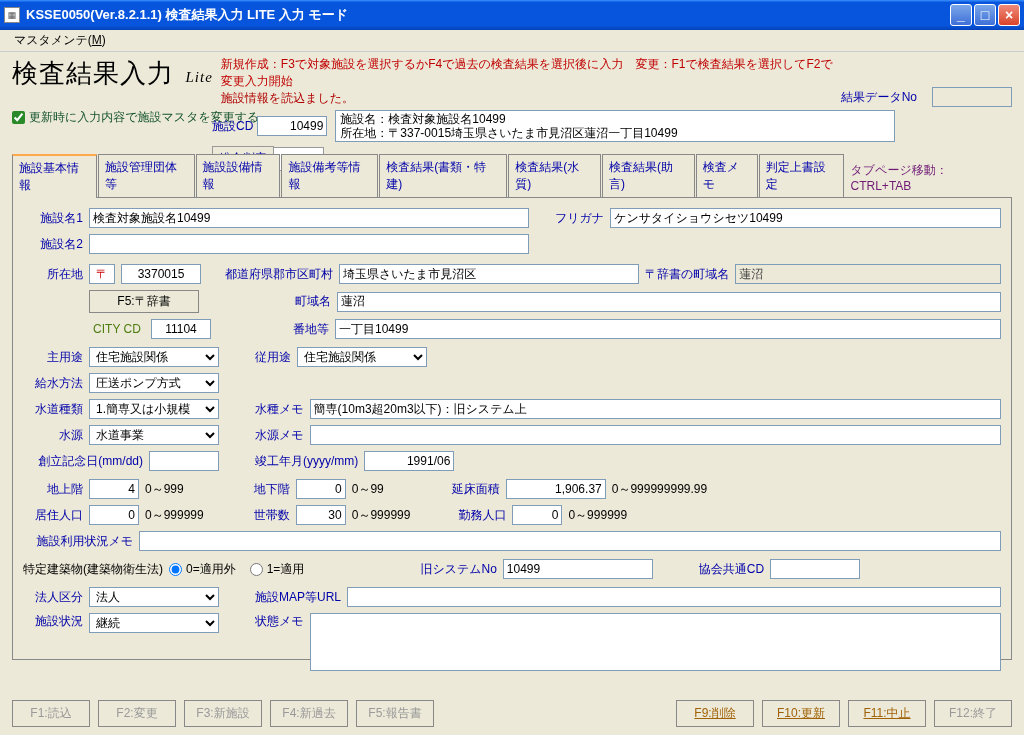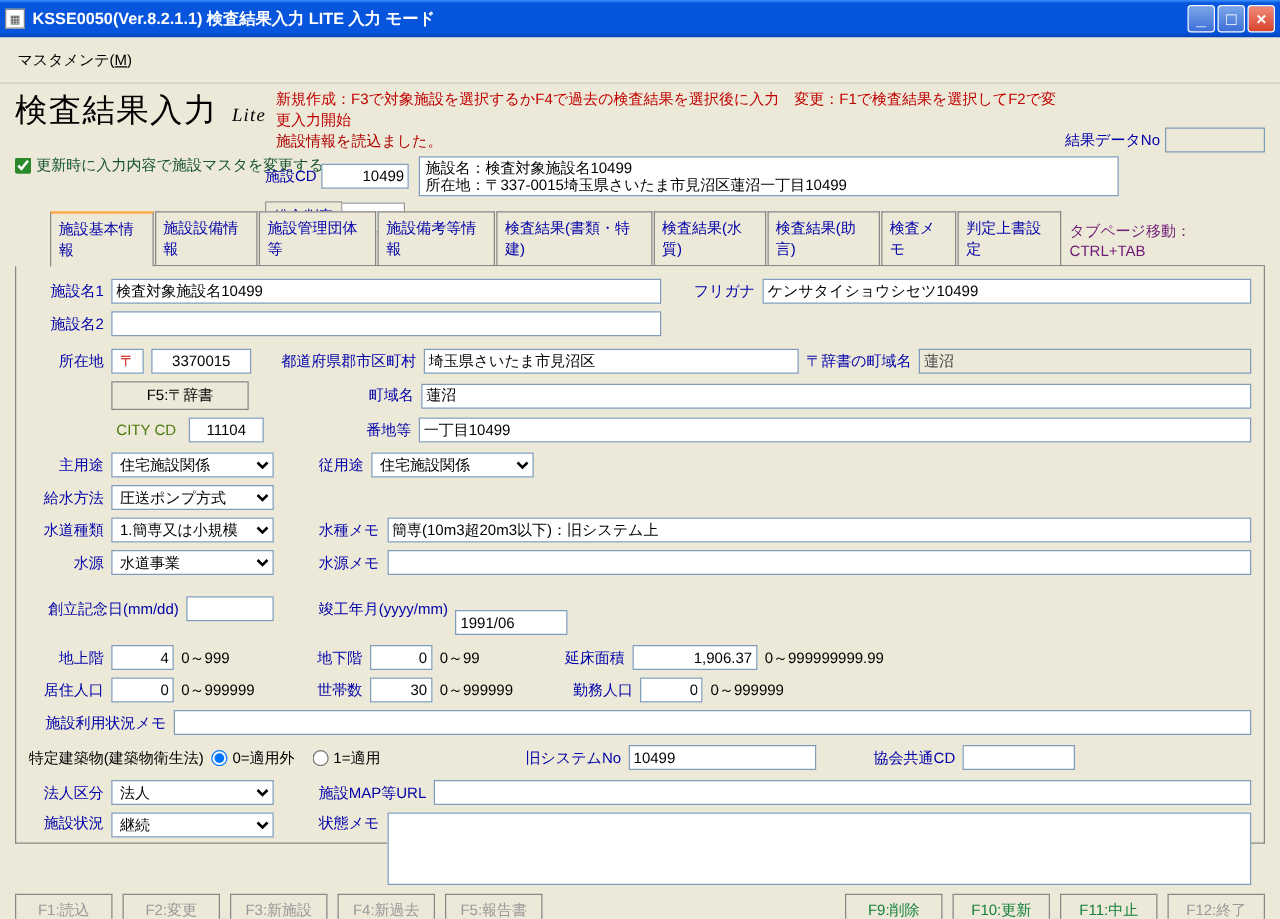--- a/index.html
+++ b/index.html
@@ -25,34 +25,34 @@
   }
   .titlebar .title { flex: 1; font-weight: bold; font-size: 13px; }
   .titlebar .winbtns { display: flex; gap: 2px; }
   .titlebar .winbtn {
     width: 22px; height: 22px; border-radius: 3px; display: flex; align-items: center; justify-content: center;
     font-weight: bold; font-size: 14px; color: #fff; border: 1px solid #fff;
   }
   .winbtn.min, .winbtn.max { background: linear-gradient(#7ba7e8, #3e6fd8); }
   .winbtn.close { background: linear-gradient(#f08b7a, #d9442b); }
   .menubar {
-    height: 37px; background: #ece9d8; border-bottom: 1px solid #ccc; display: flex; align-items: center;
+    height: 22px; background: #ece9d8; border-bottom: 1px solid #ccc; display: flex; align-items: center;
     padding: 0 8px; font-size: 12px;
   }
   .menuitem { padding: 2px 6px; }
   .menuitem u { text-decoration: underline; }
   .content { padding: 4px 12px 0 12px; position: relative; }
   .hdr-row { display: flex; align-items: flex-start; }
   .big-title { font-size: 26px; font-weight: normal; letter-spacing: 1px; white-space: nowrap; font-family: "MS Mincho", serif; }
   .big-title .lite { font-size: 15px; font-style: italic; margin-left: 4px; }
   .red-text { color: #c00000; font-size: 12px; margin-left: 8px; }
   .chk-row { display: flex; align-items: center; margin-top: 2px; }
   .chk-row input[type=checkbox] { margin-right: 4px; accent-color: #2a8a2a; }
   .chk-row span { color: #14532d; font-size: 12px; }
-  .right-box { margin-left: auto; display: flex; align-items: center; gap: 4px; }
+  .right-box { margin-left: auto; display: flex; align-items: center; gap: 15px; }
   .lbl-blue { color: #0000aa; text-align: right; }
   input[type=text], .input-like {
     border: 1px solid #7f9db9; background: #fff; height: 20px; font-size: 12px; padding: 1px 3px;
     font-family: inherit;
   }
   input[readonly], .readonly { background: #fff; }
   .gray-input { background: #ece9d8 !important; color: #444; }
   select {
     border: 1px solid #7f9db9; background: #fff; height: 20px; font-size: 12px; font-family: inherit; padding: 0 2px;
   }
@@ -101,21 +101,21 @@
   .radio-grp { display: flex; align-items: center; gap: 14px; }
   .radio-grp label { display: flex; align-items: center; gap: 4px; }
   .footer-bar {
     position: absolute; bottom: 8px; left: 12px; right: 12px;
     display: flex; gap: 8px; justify-content: flex-start;
   }
   .fbtn {
     flex: 0 0 auto; width: 78px; border: 1px solid #888; background: #ece9d8; padding: 4px 0;
     font-size: 12px; color: #999; text-align: center; cursor: pointer; font-family: inherit;
   }
-  .fbtn.enabled { color: #15803d; }
+  .fbtn.enabled { color: #a16207; text-decoration: underline; }
   .spacer { flex: 1; }
   textarea.input-like { resize: none; height: 58px; }
 </style>
 </head>
 <body>
 
 <div class="titlebar">
   <span class="app-icon">▦</span>
   <span class="title">KSSE0050(Ver.8.2.1.1) 検査結果入力 LITE 入力 モード</span>
   <div class="winbtns">
@@ -161,24 +161,24 @@
     <div class="multi-line-box">
       <div>施設名：検査対象施設名10499</div>
       <div>所在地：〒337-0015埼玉県さいたま市見沼区蓮沼一丁目10499</div>
     </div>
   </div>
   <div class="sougou-box" style="margin-left:200px; margin-top:4px;">
     <span class="slabel">総合判定</span>
     <span class="sval"></span>
   </div>
 
-  <div class="tabs-row" style="margin-top:-18px;margin-left:28px;">
+  <div class="tabs-row" style="margin-top:-18px;">
     <div class="tab active">施設基本情報</div>
+    <div class="tab">施設管理団体等</div>
     <div class="tab">施設設備情報</div>
-    <div class="tab">施設管理団体等</div>
     <div class="tab">施設備考等情報</div>
     <div class="tab">検査結果(書類・特建)</div>
     <div class="tab">検査結果(水質)</div>
     <div class="tab">検査結果(助言)</div>
     <div class="tab">検査メモ</div>
     <div class="tab">判定上書設定</div>
     <div class="tab-hint">タブページ移動：CTRL+TAB</div>
   </div>
 
   <div class="form-panel">
@@ -243,21 +243,21 @@
       <span class="lbl w60">水源</span>
       <select class="w130"><option>水道事業</option></select>
       <span class="lbl" style="margin-left:30px">水源メモ</span>
       <input type="text" style="flex: 1 1 0%;" value="">
     </div>
 
     <div class="row">
       <span class="lbl" style="width:120px">創立記念日(mm/dd)</span>
       <input type="text" class="w70" value="" style="">
       <span class="lbl" style="margin-left:30px">竣工年月(yyyy/mm)</span>
-      <input type="text" class="w90" style="text-align: left; margin-top: 22px;" value="1991/06">
+      <input type="text" class="w90" style="text-align: right;" value="1991/06">
     </div>
 
     <div class="row" style="margin-top:8px">
       <span class="lbl w60">地上階</span>
       <input type="text" class="w50" style="text-align: right;" value="4">
       <span>0～999</span>
       <span class="lbl" style="margin-left:50px;width:50px">地下階</span>
       <input type="text" class="w50" style="text-align: right;" value="0">
       <span>0～99</span>
       <span class="lbl" style="margin-left:50px;width:60px">延床面積</span>

